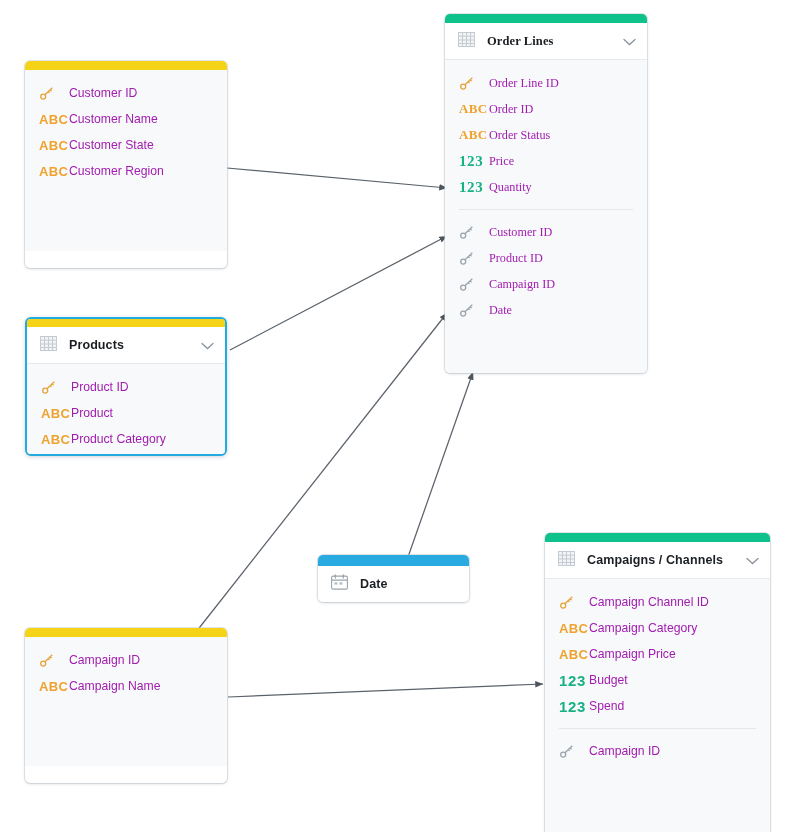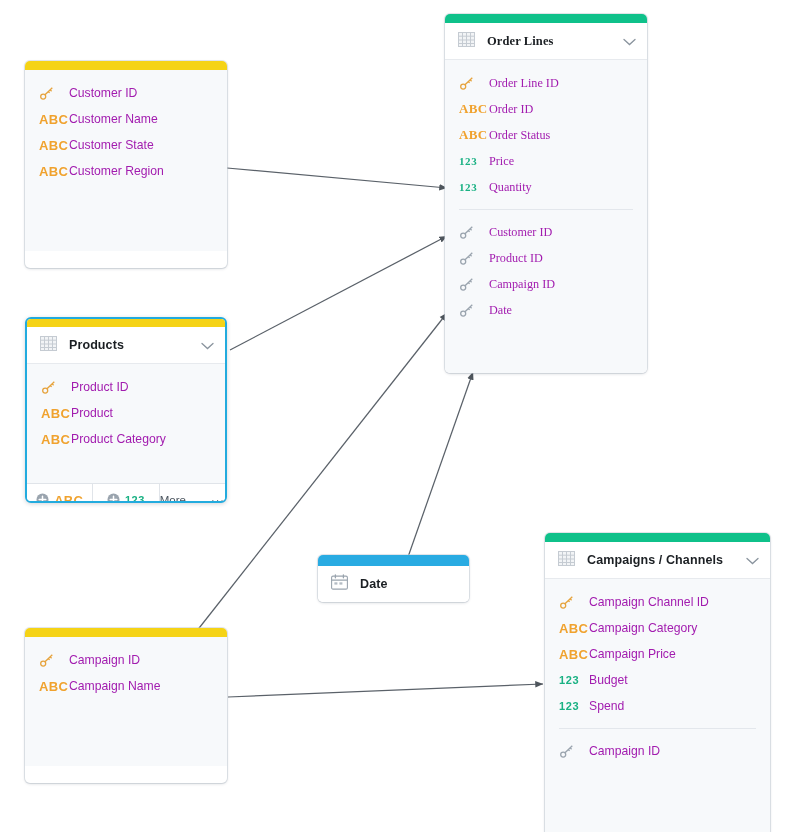--- a/index.html
+++ b/index.html
@@ -97,21 +97,21 @@
     color: #a21caf;
     white-space: nowrap;
   }
   .abc {
     font-size: 13px;
     font-weight: bold;
     color: #F0A22E;
     letter-spacing: .3px;
   }
   .num {
-    font-size: 11px;
+    font-size: 15px;
     font-weight: bold;
     color: #19B183;
     letter-spacing: .6px;
   }
 
   .divider {
     height: 1px;
     background: #E3E7EC;
     margin: 9px 14px 9px 14px;
   }
@@ -189,21 +189,21 @@
       </div>
       <div class="field">
         <span class="f-icon">
             <span class="abc">ABC</span>
           </span>
         <span class="f-label">Customer Region</span>
       </div>
     </div>
   </div>
 
-  <div class="card selected" style="left:25px; top:317px; width:202px; height:186px;">
+  <div class="card selected" style="left:25px; top:317px; width:202px; height:139px;">
     <div class="accent" style="background:#F5D316;"></div>
     <div class="card-head">
       <span class="tbl-icon">
         <svg width="17" height="15" viewBox="0 0 17 15">
           <rect x="0.5" y="0.5" width="16" height="14" fill="#F2F4F6" stroke="#C5CBD2"></rect>
           <path d="M0.5 4.2h16M0.5 8h16M0.5 11.5h16M4.5 0.5v14M8.5 0.5v14M12.5 0.5v14" stroke="#C5CBD2" stroke-width="1"></path>
         </svg>
       </span>
       <span class="card-title">Products</span>
       <span class="chev">

